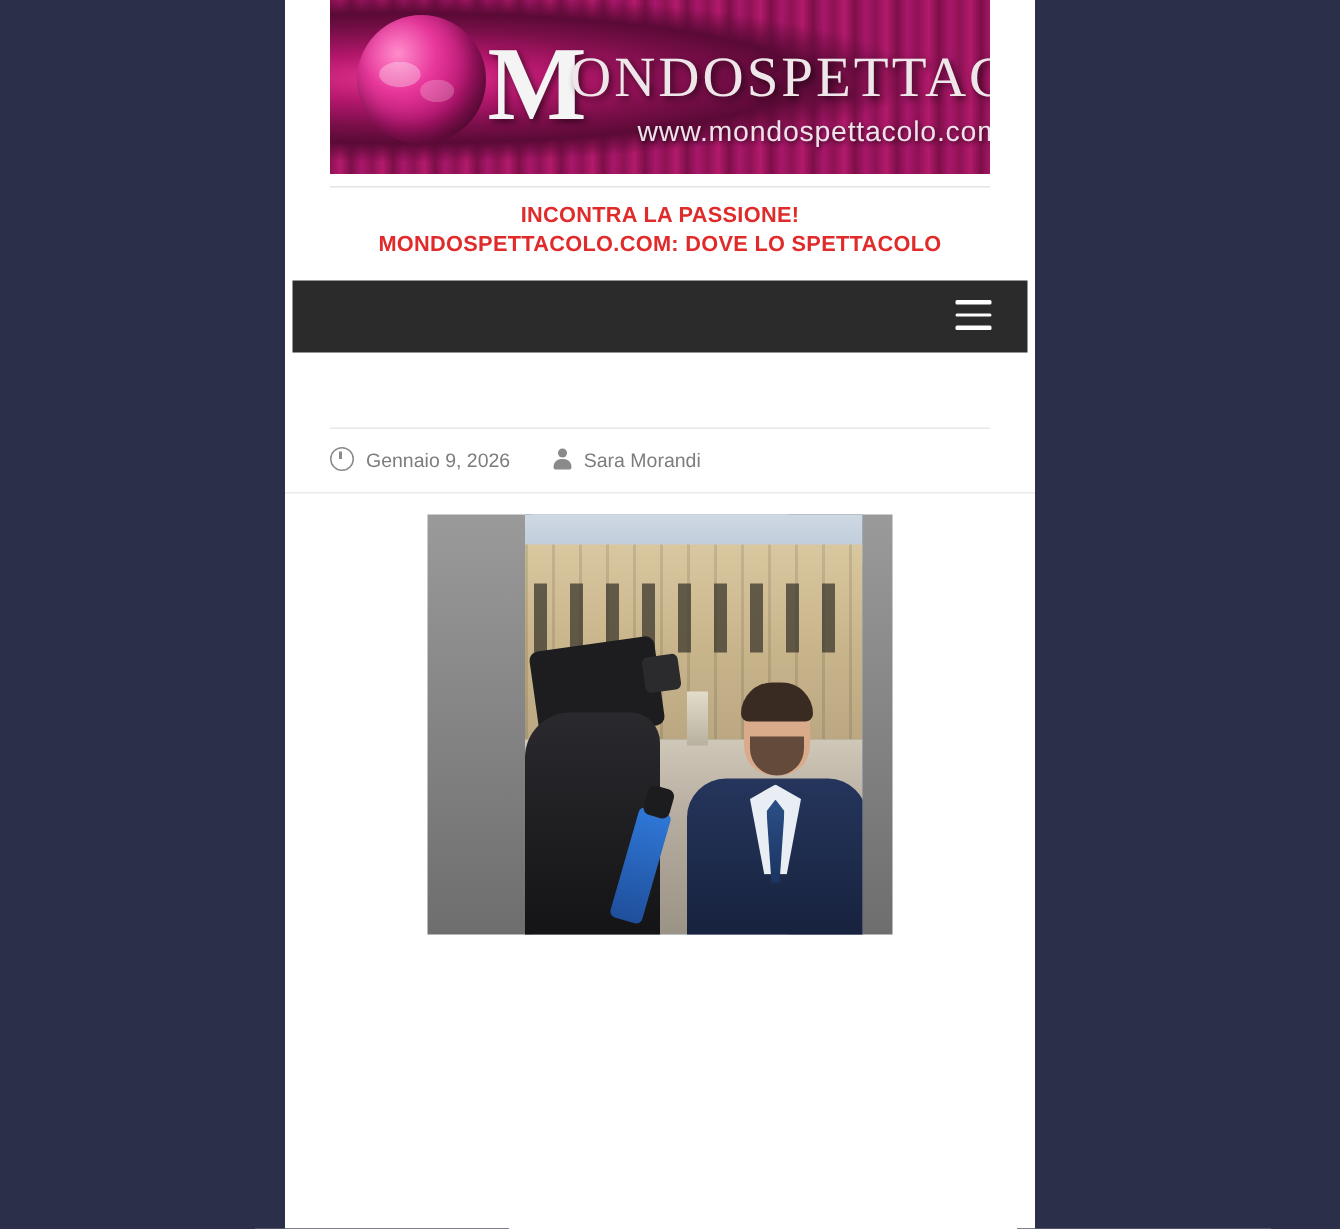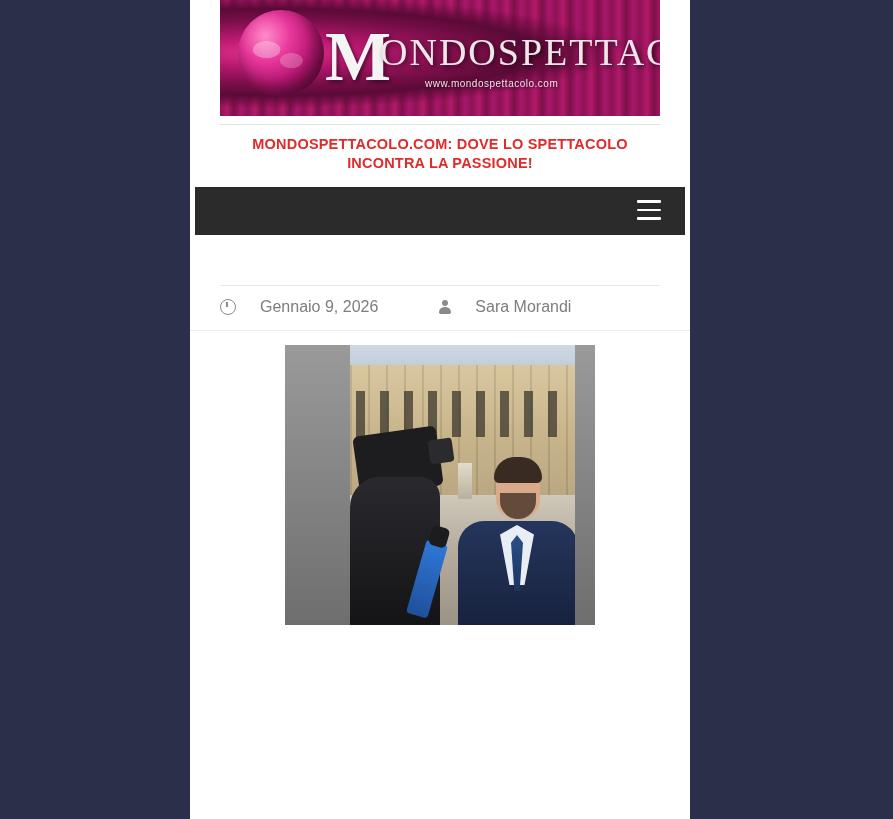--- a/index.html
+++ b/index.html
@@ -89,21 +89,21 @@
     font-size: 38px;
     letter-spacing: 2px;
     text-shadow: 2px 2px 5px rgba(0,0,0,.6);
     white-space: nowrap;
   }
   .logo-url {
     position: absolute;
     left: 205px;
     top: 78px;
     color: #f0e2ea;
-    font-size: 10px;
+    font-size: 19px;
     letter-spacing: .5px;
     text-shadow: 1px 1px 3px rgba(0,0,0,.6);
     white-space: nowrap;
   }
   .logo-divider {
     width: 440px;
     margin: 8px auto 0 auto;
     border-top: 1px solid #e3e3e3;
   }
   .tagline {
@@ -151,24 +151,24 @@
     letter-spacing: -0.2px;
     margin: 0;
   }
   .meta-rule {
     margin: 22px 0 0 0;
     border-top: 1px solid #e8e8e8;
   }
   .meta {
     display: flex;
     align-items: center;
-    gap: 24px;
+    gap: 8px;
     padding: 12px 0 14px 0;
     color: #7d7d7d;
-    font-size: 16px;
+    font-size: 13px;
   }
   .meta .sep { width: 12px; }
   .icon-circle {
     width: 14px; height: 14px;
     border: 1.6px solid #8a8a8a;
     border-radius: 50%;
     position: relative;
     display: inline-block;
   }
   .icon-circle:after {
@@ -342,22 +342,22 @@
 
     <div class="logo-wrap">
       <div class="logo">
         <div class="logo-globe"></div>
         <div class="logo-m">M</div>
         <div class="logo-word">ONDOSPETTACOLO</div>
         <div class="logo-url">www.mondospettacolo.com</div>
       </div>
       <div class="logo-divider"></div>
       <div class="tagline">
+        <div>INCONTRA LA PASSIONE!</div>
         <div>MONDOSPETTACOLO.COM: DOVE LO SPETTACOLO</div>
-        <div>INCONTRA LA PASSIONE!</div>
       </div>
     </div>
 
     <div class="navbar">
       <div class="hamburger">
         <span></span>
         <span></span>
         <span></span>
       </div>
     </div>

